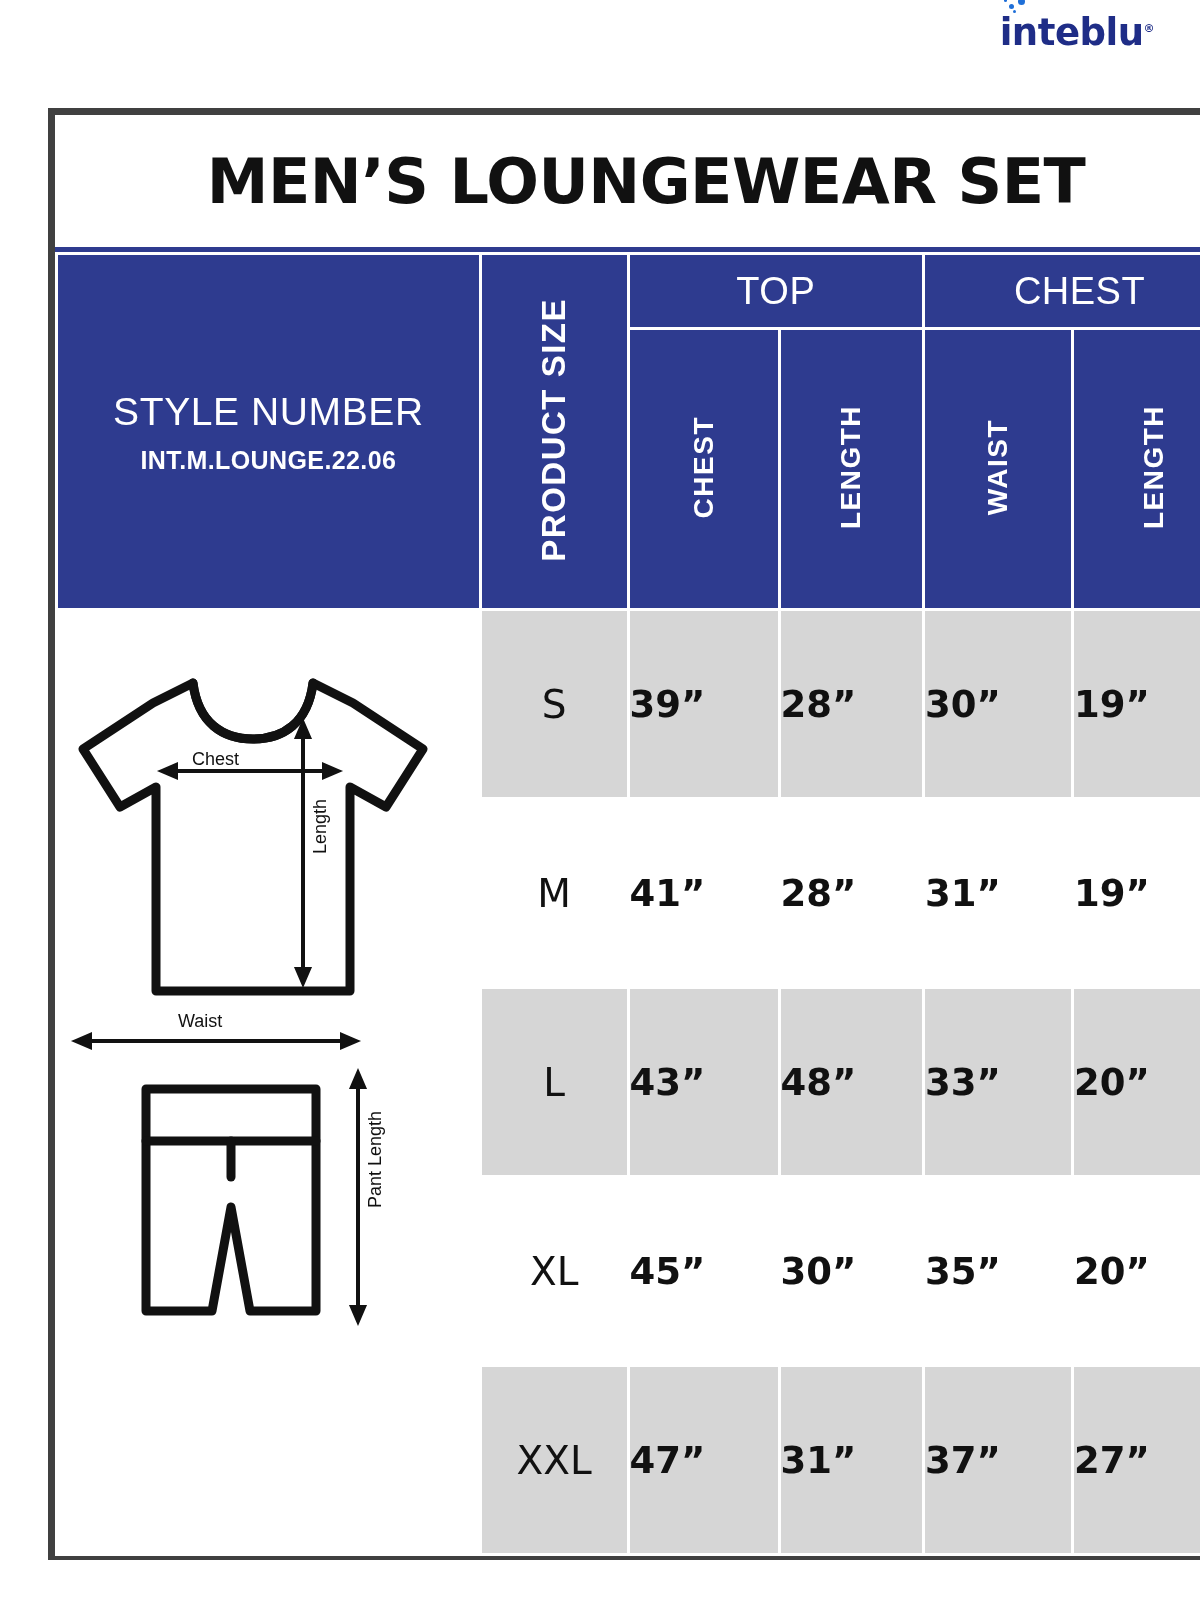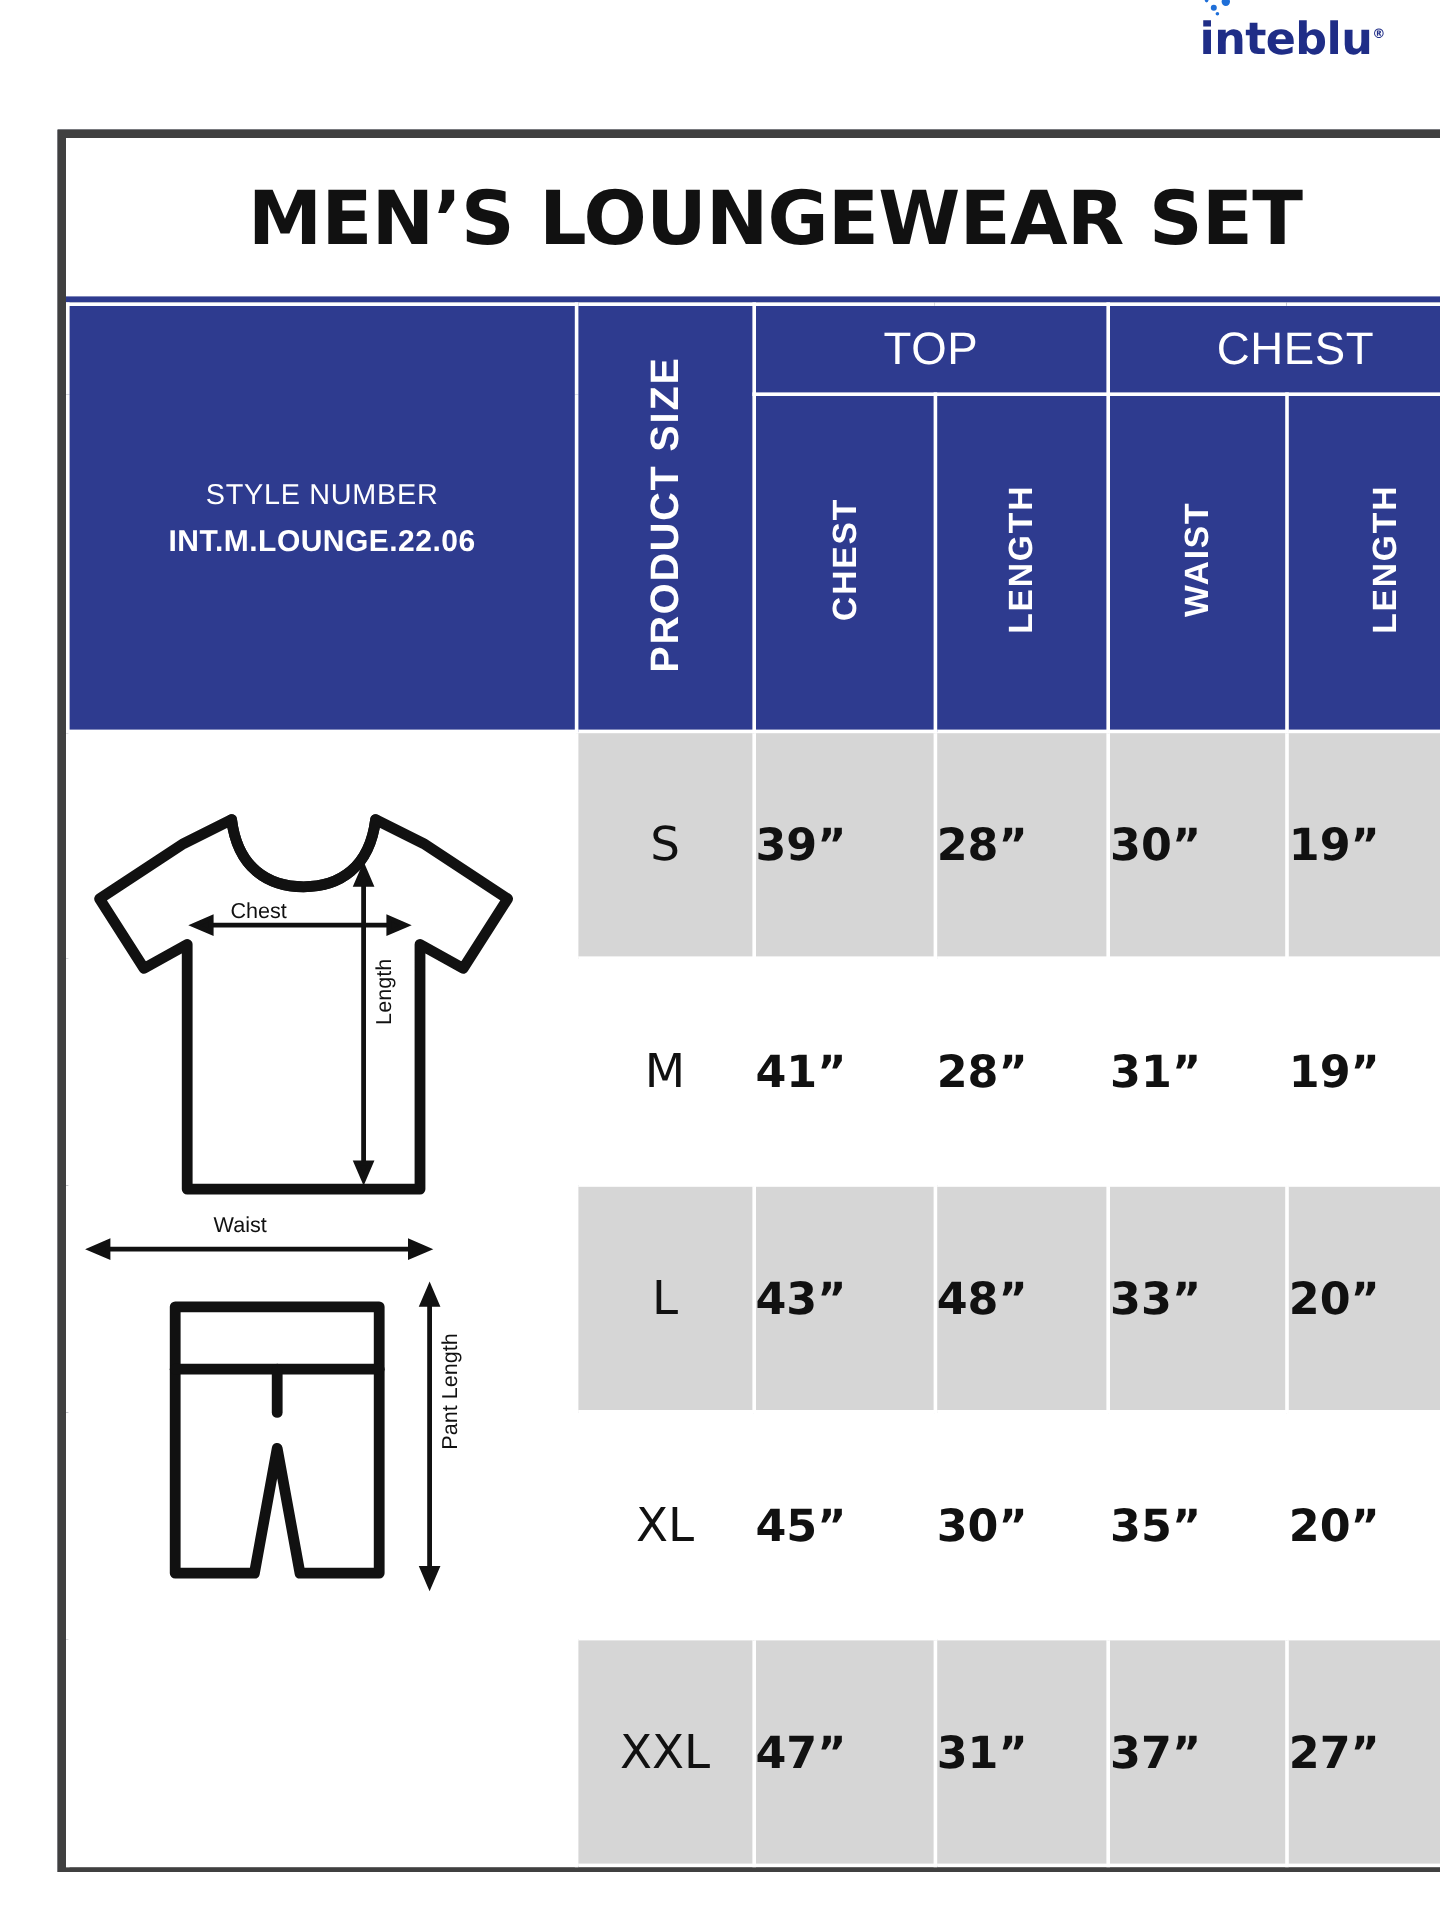--- a/index.html
+++ b/index.html
@@ -109,21 +109,21 @@
     vertical-align: middle;
   }
   .style-cell {
     background: #2e3b8f;
     color: #ffffff;
     text-align: center;
     vertical-align: middle;
     padding: 0 18px;
   }
   .style-title {
-    font-size: 24px;
+    font-size: 39px;
     letter-spacing: 0.6px;
     font-weight: normal;
     line-height: 1.25;
     text-align: center;
   }
   .style-code {
     font-size: 25px;
     font-weight: bold;
     letter-spacing: 0.4px;
     margin-top: 9px;

